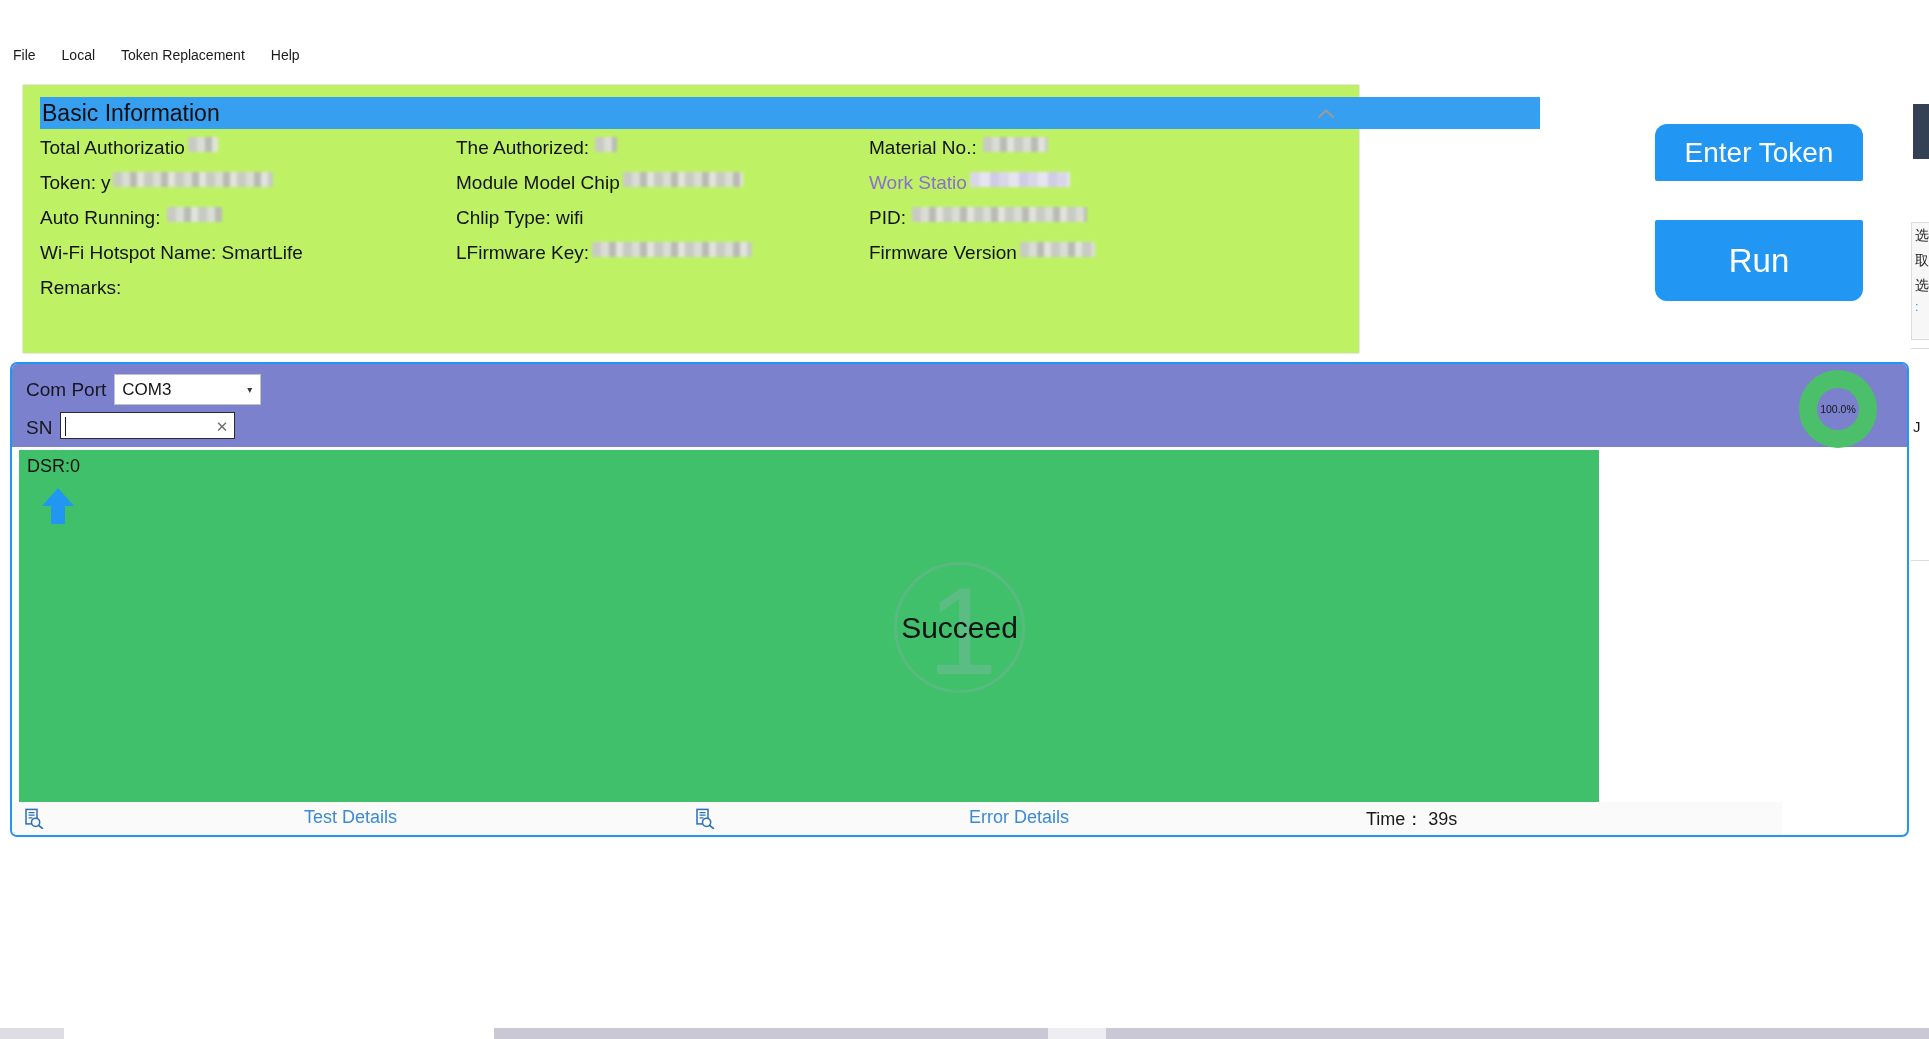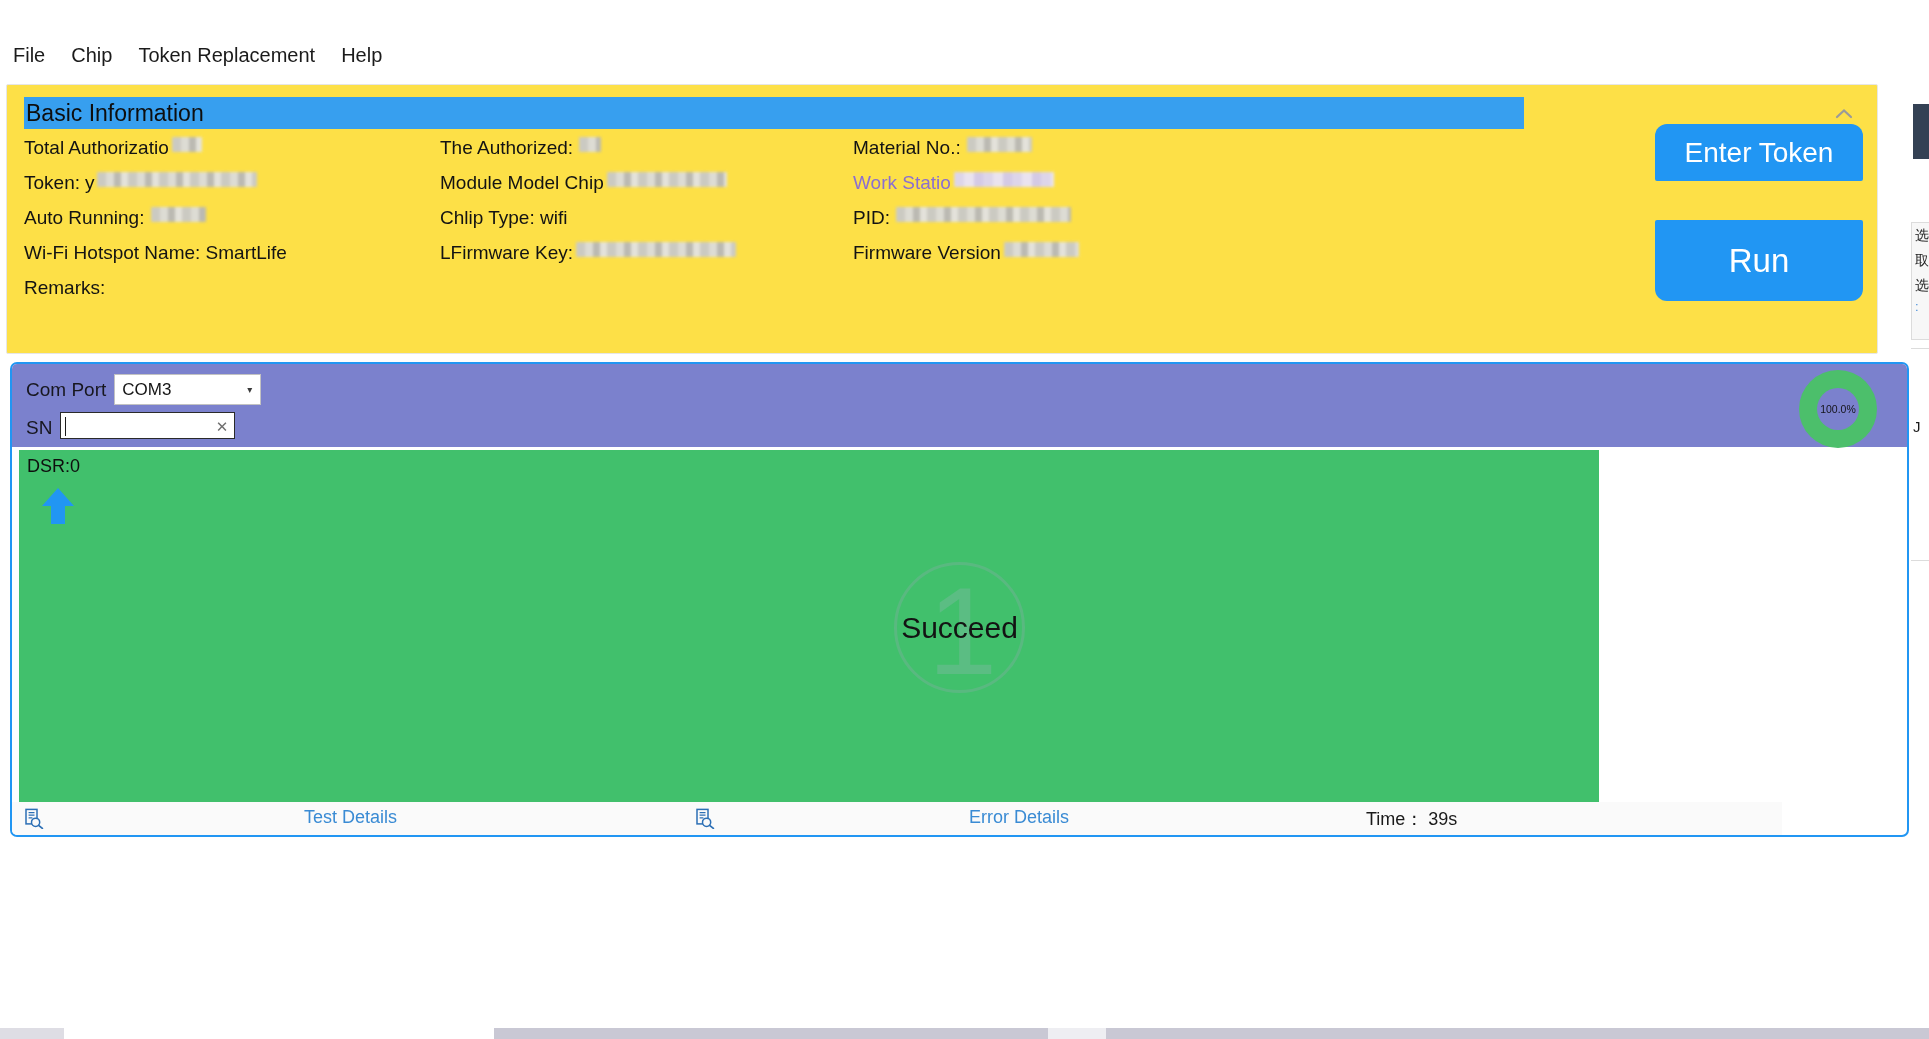--- a/index.html
+++ b/index.html
@@ -54,34 +54,34 @@
   
   .menubar {
     position: absolute;
     left: 0; top: 37px;
     width: 1929px; height: 36px;
     background: #ffffff;
     display: flex;
     align-items: center;
   }
   .menu-item {
-    font-size: 20px;
+    font-size: 14px;
     color: #1b1b1b;
     padding: 12px 13px;
     white-space: nowrap;
     line-height: 36px;
   }
   .menu-item:first-child { margin-left: 0px; }
 
   
   .basic-card {
     position: absolute;
-    left: 6px; top: 84px;
-    width: 1872px; height: 270px;
-    background: #fde047;
+    left: 22px; top: 84px;
+    width: 1338px; height: 270px;
+    background: #bef264;
     border: 1px solid #e6e6e6;
     border-radius: 2px;
   }
   .basic-header {
     position: absolute;
     left: 17px; top: 12px;
     width: 1500px; height: 32px;
     background: #379fef;
     display: flex;
     align-items: center;
@@ -455,21 +455,21 @@
   }
 </style>
 </head>
 <body>
 
 <div id="app">
 
 
   <div class="menubar">
     <div class="menu-item">File</div>
-    <div class="menu-item">Chip</div>
+    <div class="menu-item">Local</div>
     <div class="menu-item">Token Replacement</div>
     <div class="menu-item">Help</div>
   </div>
 
   <div class="basic-card">
     <div class="basic-header">
       <span class="basic-header-text">Basic Information</span>
     </div>
     <div class="collapse-chevron">
       <svg width="22" height="22" viewBox="0 0 22 22">

